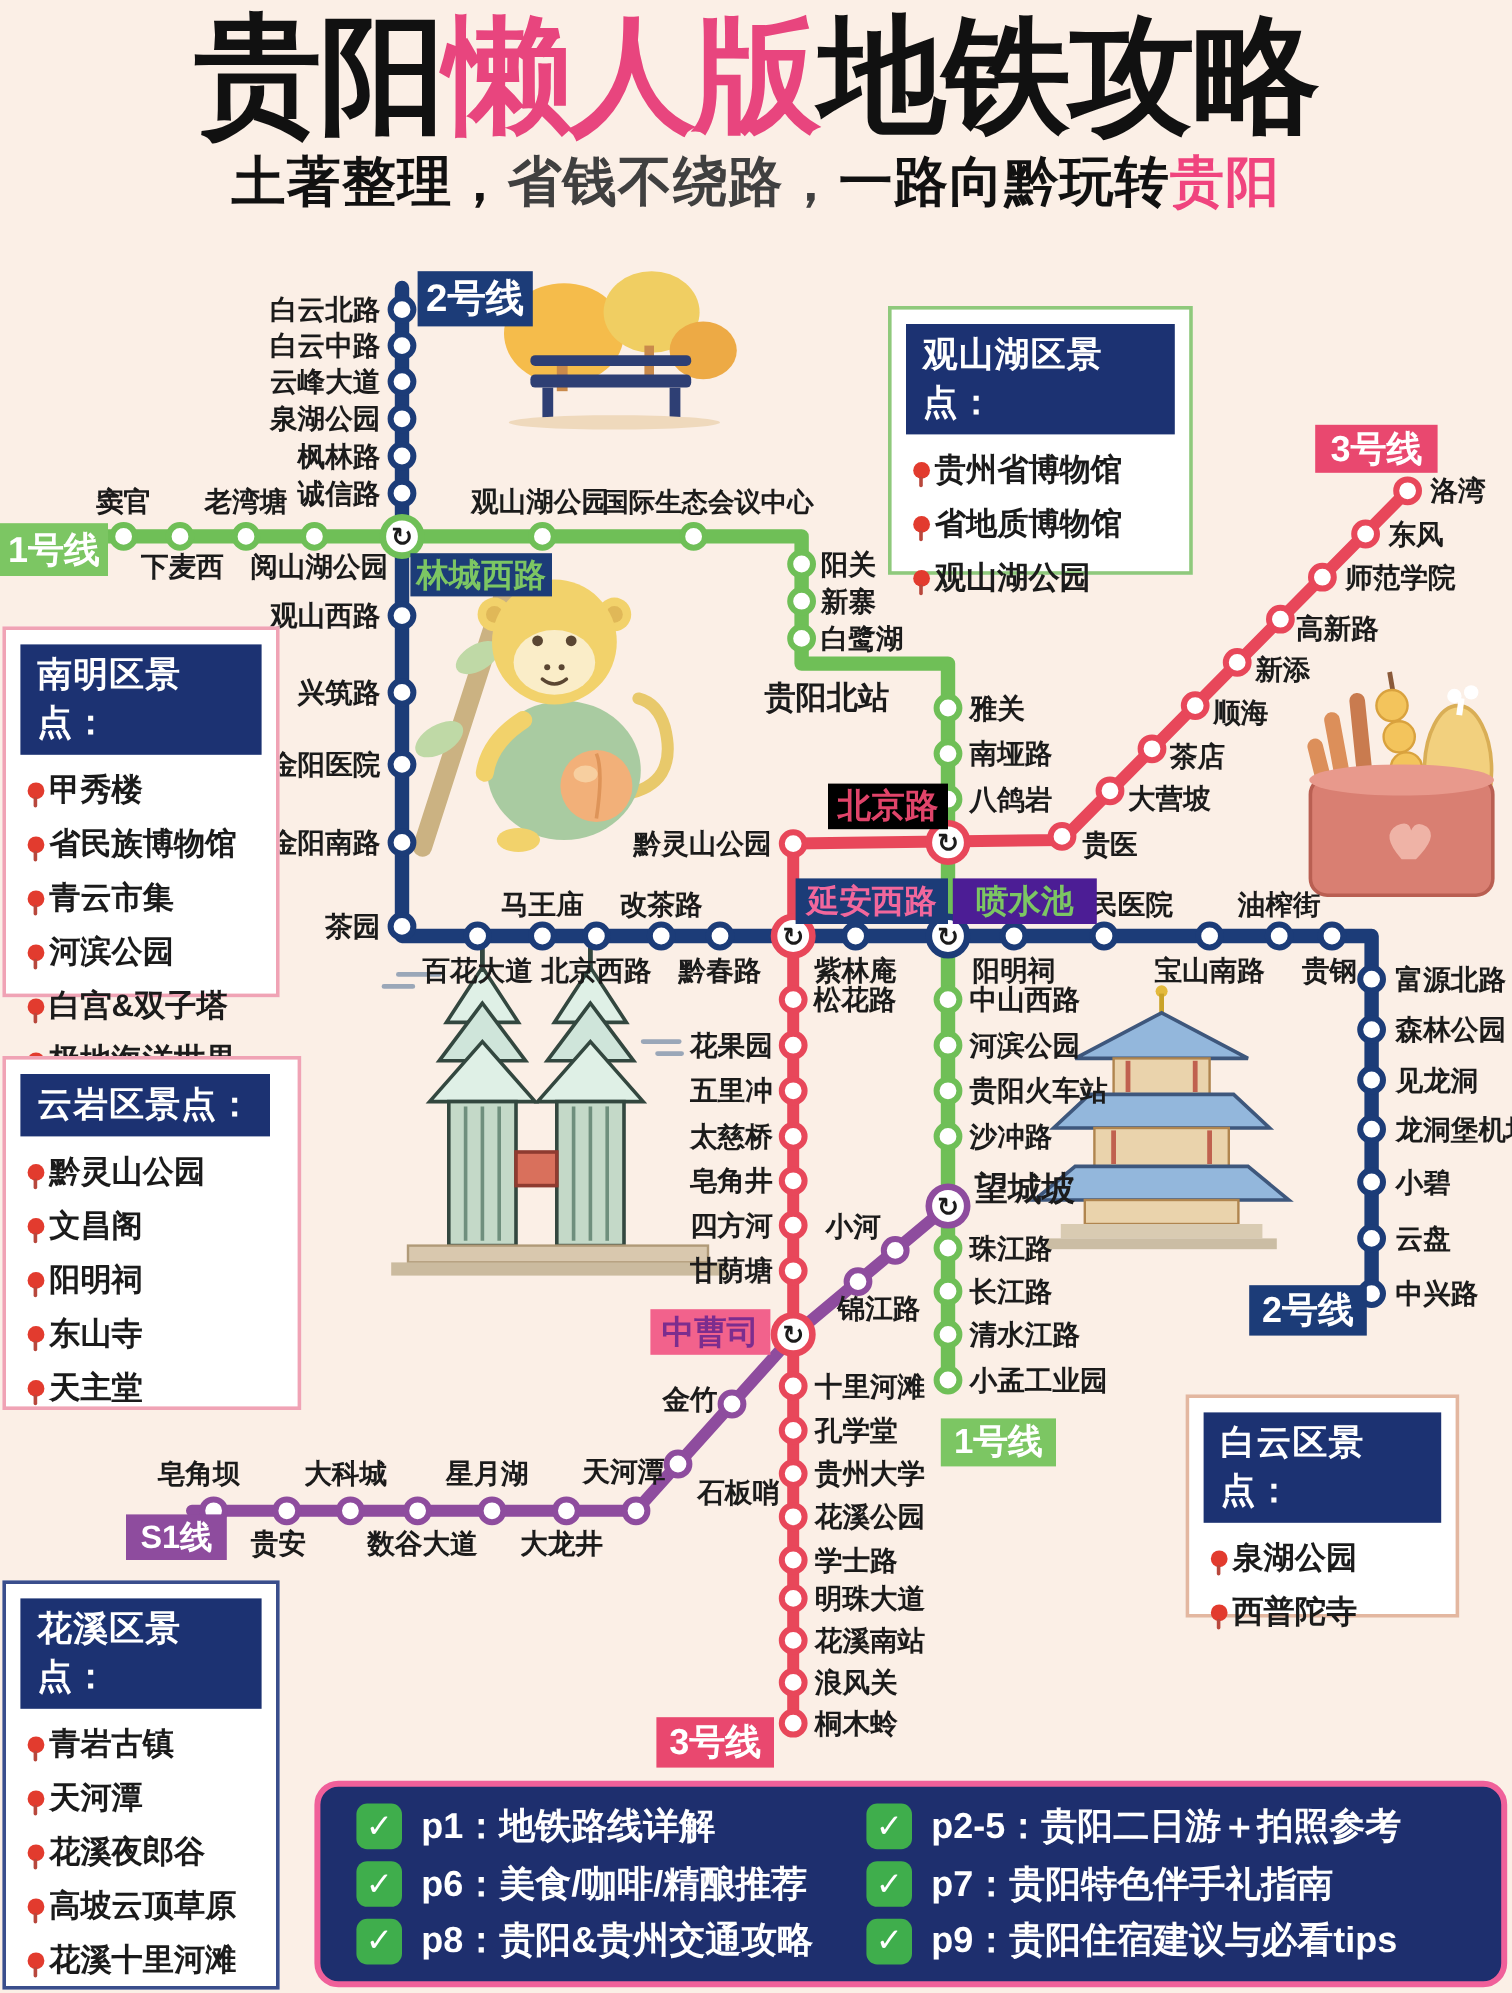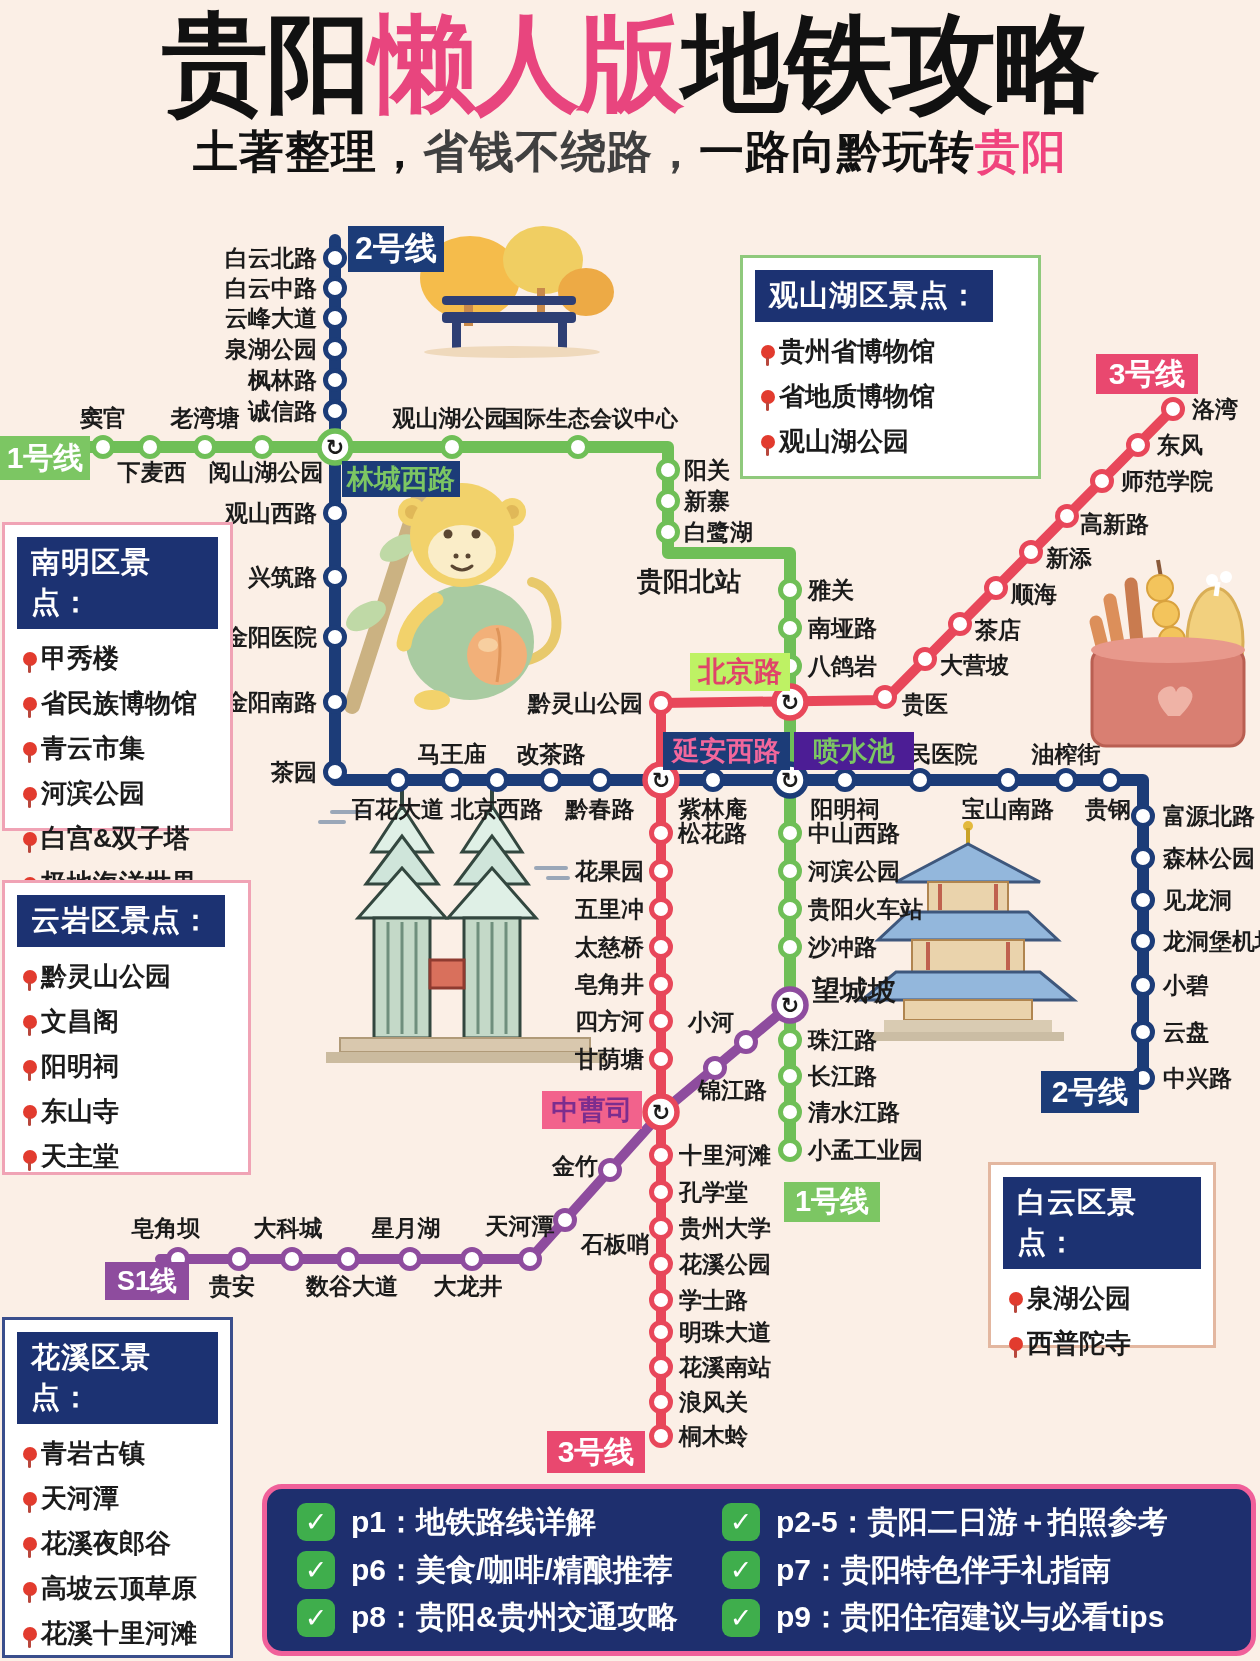--- a/index.html
+++ b/index.html
@@ -319,29 +319,29 @@
       <text x="661" y="1120" text-anchor="middle" font-size="22" fill="#E8475A">↻</text>
       <text x="637" y="590" text-anchor="start" font-size="26" font-weight="900">贵阳北站</text>
       <text x="812" y="1000" text-anchor="start" font-size="28" font-weight="900">望城坡</text>
     </svg>
 
   <div id="overlay">
       <div class="badge" style="left: 348px; top: 226px; width: 96px; height: 46px; background: rgb(28, 60, 120); color: rgb(255, 255, 255); font-size: 32px;">2号线</div>
       <div class="badge" style="left: 0px; top: 436px; width: 90px; height: 44px; background: rgb(124, 198, 99); color: rgb(255, 255, 255); font-size: 30px;">1号线</div>
       <div class="badge" style="left: 1096px; top: 354px; width: 102px; height: 40px; background: rgb(233, 72, 111); color: rgb(255, 255, 255); font-size: 30px;">3号线</div>
       <div class="badge" style="left: 342px; top: 461px; width: 118px; height: 36px; background: rgb(28, 60, 120); color: rgb(124, 198, 99); font-size: 27px;">林城西路</div>
-      <div class="badge" style="left: 690px; top: 653px; width: 100px; height: 38px; background: #bef264; color: rgb(224, 68, 106); font-size: 28px;">北京路</div>
+      <div class="badge" style="left: 690px; top: 653px; width: 100px; height: 38px; background: #000000; color: rgb(224, 68, 106); font-size: 28px;">北京路</div>
       <div class="badge" style="left: 663px; top: 732px; width: 127px; height: 38px; background: rgb(28, 60, 120); color: rgb(242, 103, 156); font-size: 27px;">延安西路</div>
       <div class="badge" style="left: 794px; top: 732px; width: 120px; height: 38px; background: #4c1d95; color: rgb(124, 198, 99); font-size: 27px;">喷水池</div>
       <div class="badge" style="left: 542px; top: 1091px; width: 100px; height: 38px; background: rgb(242, 98, 140); color: rgb(124, 45, 142); font-size: 27px;">中曹司</div>
       <div class="badge" style="left: 105px; top: 1262px; width: 84px; height: 38px; background: rgb(142, 76, 158); color: rgb(255, 255, 255); font-size: 27px;">S1线</div>
       <div class="badge" style="left: 784px; top: 1182px; width: 96px; height: 40px; background: rgb(124, 198, 99); color: rgb(255, 255, 255); font-size: 29px;">1号线</div>
       <div class="badge" style="left: 1041px; top: 1071px; width: 98px; height: 42px; background: rgb(28, 60, 120); color: rgb(255, 255, 255); font-size: 30px;">2号线</div>
       <div class="badge" style="left: 547px; top: 1431px; width: 98px; height: 42px; background: rgb(233, 72, 111); color: rgb(255, 255, 255); font-size: 30px;">3号线</div>
-      <div class="abox" style="left: 740px; top: 255px; width: 301px; height: 224px; border-color: rgb(143, 201, 124);"><div class="hdr">观山湖区景点：</div><ul>
+      <div class="abox" style="left: 740px; top: 255px; width: 254px; height: 224px; border-color: rgb(143, 201, 124);"><div class="hdr">观山湖区景点：</div><ul>
           <li>
             <span class="pin"></span>
             <span>贵州省博物馆</span>
           </li>
           <li>
             <span class="pin"></span>
             <span>省地质博物馆</span>
           </li>
           <li>
             <span class="pin"></span>

